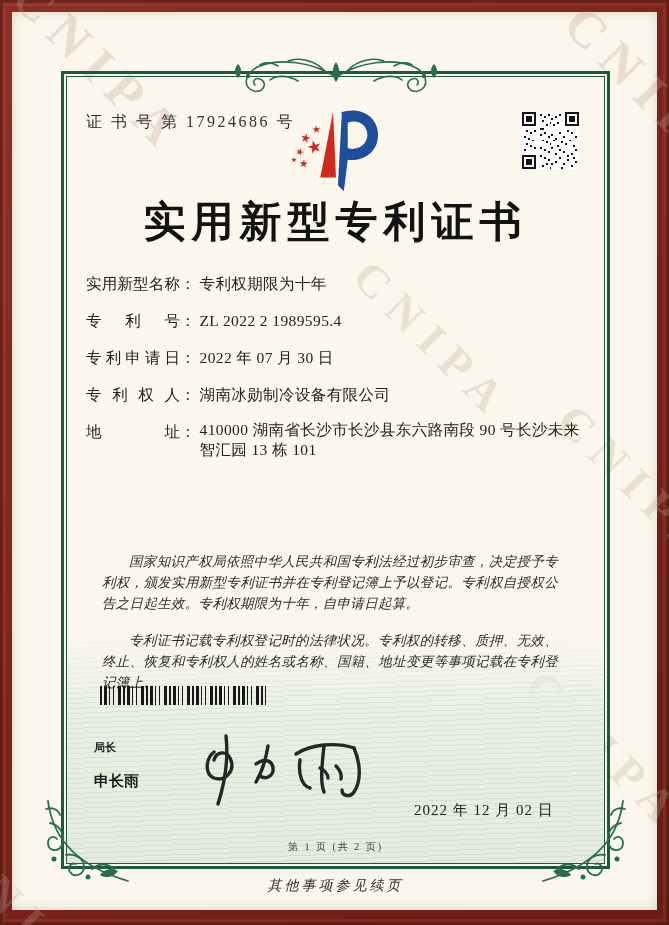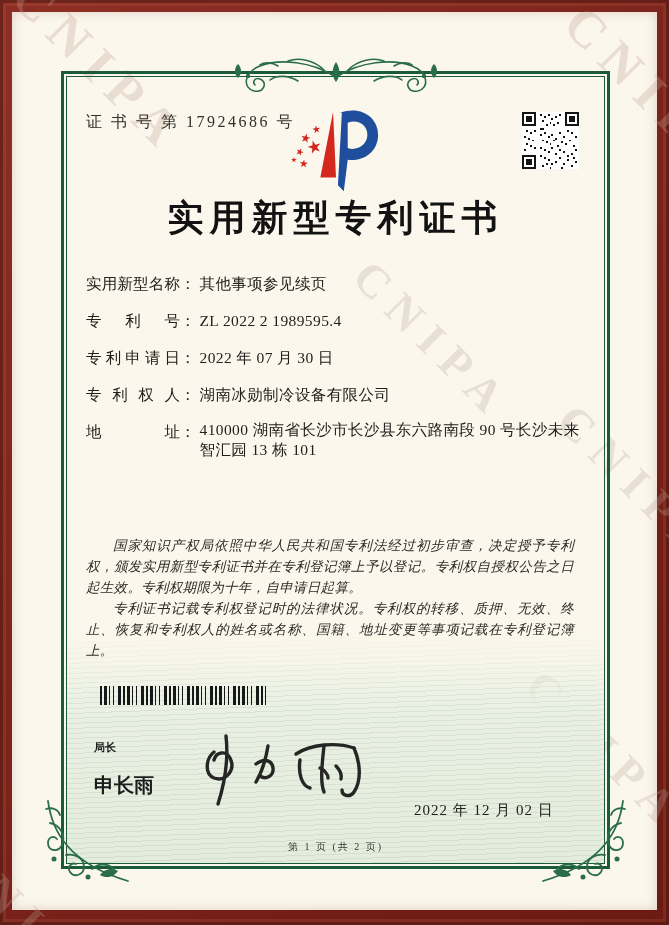--- a/index.html
+++ b/index.html
@@ -45,50 +45,50 @@
   }
   .content{position:absolute; inset:0; z-index:3;}
   .cert-no{
     position:absolute; left:22px; top:38px;
     font-size:16px; letter-spacing:2.5px; color:#33302b;
   }
   .logo{position:absolute; left:226px; top:34px;}
   .qr{position:absolute; left:458px; top:38px; width:57px; height:57px;}
   .title{
     position:absolute; left:0; right:0; top:120px; text-align:center;
-    font-size:36px; font-weight:bold; letter-spacing:6px; color:#121212;
+    font-size:42px; font-weight:bold; letter-spacing:6px; color:#121212;
   }
   .fields{position:absolute; left:22px; top:198px; width:505px; font-size:15.5px; color:#23211d;}
   .frow{position:relative; line-height:23px; margin-bottom:14px; white-space:nowrap;}
   .flabel{
     display:inline-block; width:94px; text-align:justify; text-align-last:justify;
     vertical-align:top;
   }
   .fcolon{display:inline-block; vertical-align:top; margin-right:4px;}
   .fvalue{display:inline-block; vertical-align:top; letter-spacing:.4px;}
   .fvalue.addr{white-space:normal; width:384px; line-height:20px;}
   .g2{position:absolute; left:257px; top:0; white-space:nowrap;}
   .g2 .flabel{width:92px;}
   .paras{
     position:absolute; left:22px; top:461px; width:488px;
     font-size:13.5px; line-height:21px; font-style:italic; letter-spacing:.3px;
     color:#2c2a26; text-align:justify;
   }
-  .paras p{margin:0; text-indent:2em;}
+  .paras p{margin:16px; text-indent:2em;}
   .barcode{
     position:absolute; left:36px; top:612px; width:166px; height:19px;
     background-image:repeating-linear-gradient(90deg,
       #181818 0 2px, transparent 2px 4px,
       #181818 4px 7px, transparent 7px 9px,
       #181818 9px 10px, transparent 10px 13px,
       #181818 13px 14px, transparent 14px 18px,
       #181818 18px 21px, transparent 21px 23px);
   }
   .sig-title{position:absolute; left:30px; top:666px; font-family:"Liberation Sans",sans-serif; font-weight:bold; font-size:11px; color:#1c1c1c;}
-  .sig-name{position:absolute; left:30px; top:698px; font-family:"Liberation Sans",sans-serif; font-weight:bold; font-size:20px; color:#1c1c1c;}
+  .sig-name{position:absolute; left:30px; top:698px; font-family:"Liberation Sans",sans-serif; font-weight:bold; font-size:15px; color:#1c1c1c;}
   .sig-hand{position:absolute; left:132px; top:650px;}
   .sig-date{position:absolute; left:350px; top:727px; font-size:15px; letter-spacing:1px; color:#23211d;}
   .page-footer{
     position:absolute; left:0; right:0; top:766px; text-align:center;
     font-size:10px; letter-spacing:2px; color:#3a3832;
   }
   .ornament-top{position:absolute; left:50%; top:-20px; transform:translateX(-50%); z-index:4;}
   .ornament-bl{position:absolute; left:-24px; bottom:-24px; z-index:4;}
   .ornament-br{position:absolute; right:-24px; bottom:-24px; z-index:4; transform:scaleX(-1);}
   .bottom-note{
@@ -201,21 +201,21 @@
                M9,18h1v1h-1z M11,19h1v1h-1z M13,20h1v1h-1z M15,18h1v1h-1z M17,21h1v1h-1z M19,19h1v1h-1z M21,20h1v1h-1z M23,22h1v1h-1z M25,21h1v1h-1z
                M9,22h1v1h-1z M11,23h1v1h-1z M13,24h1v1h-1z M15,26h1v1h-1z M17,25h1v1h-1z M19,23h1v1h-1z M21,26h1v1h-1z M23,24h1v1h-1z M25,27h1v1h-1z M27,25h1v1h-1z
                M10,27h1v1h-1z M12,26h1v1h-1z M14,28h1v1h-1z M20,28h1v1h-1z M26,23h1v1h-1z"></path>
           </g>
         </svg>
 
         <div class="title">实用新型专利证书</div>
 
         <div class="fields">
           <div class="frow">
-            <span class="flabel">实用新型名称</span><span class="fcolon">：</span><span class="fvalue">其他事项参见续页</span>
+            <span class="flabel">实用新型名称</span><span class="fcolon">：</span><span class="fvalue">专利权期限为十年</span>
           </div>
           <div class="frow">
             <span class="flabel">专利号</span><span class="fcolon">：</span><span class="fvalue">ZL 2022 2 1989595.4</span>
           </div>
           <div class="frow">
             <span class="flabel">专利申请日</span><span class="fcolon">：</span><span class="fvalue">2022 年 07 月 30 日</span>
           </div>
           <div class="frow">
             <span class="flabel">专利权人</span><span class="fcolon">：</span><span class="fvalue">湖南冰勋制冷设备有限公司</span>
           </div>
@@ -247,15 +247,16 @@
             <path d="M124,44 C128,46 132,50 132,54"></path>
             <path d="M140,42 C144,46 146,50 145,55"></path>
           </g>
         </svg>
 
         <div class="sig-date">2022 年 12 月 02 日</div>
 
         <div class="page-footer">第 1 页 (共 2 页)</div>
       </div>
 
+      <div class="bottom-note">其他事项参见续页</div>
     </div>
   </div>
 </div>
 
 </body></html>

